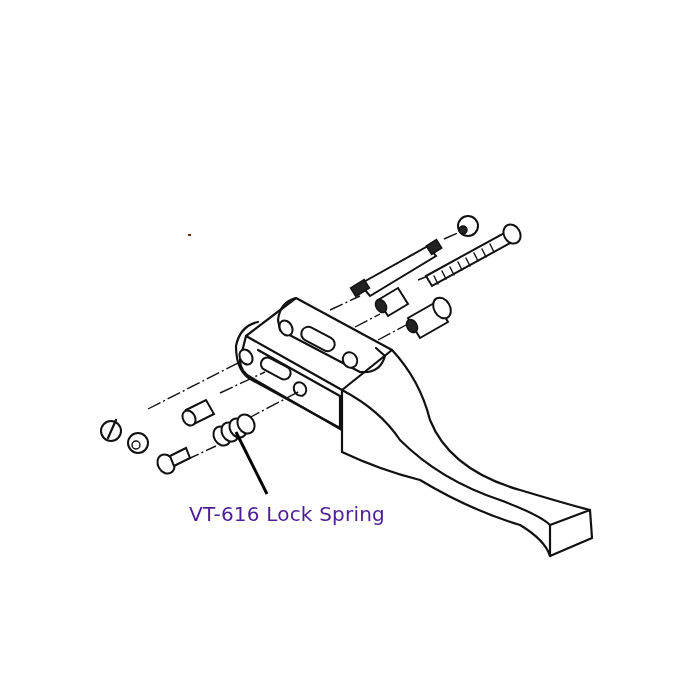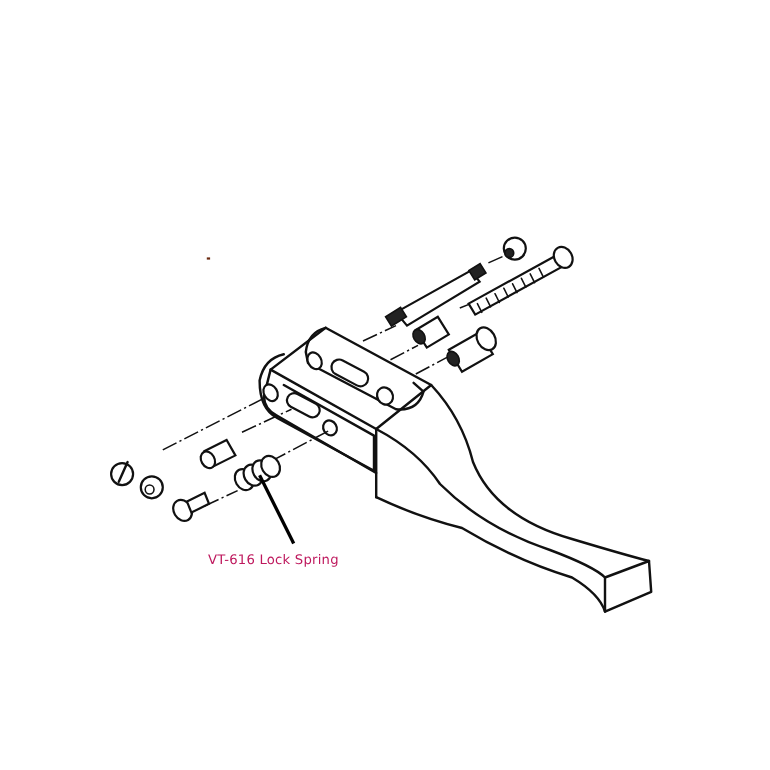--- a/index.html
+++ b/index.html
@@ -2,22 +2,22 @@
 <html><head>
   <meta charset="utf-8">
   <style>
     html, body { margin: 0; padding: 0; background: #ffffff; }
     body { width: 700px; height: 700px; position: relative; overflow: hidden; }
     #diagram { position: absolute; left: 0; top: 0; width: 700px; height: 700px; }
     .label {
       position: absolute;
       left: 189px; top: 502px;
       font-family: "DejaVu Sans", sans-serif;
-      font-size: 12px;
-      color: #be185d;
+      font-size: 20px;
+      color: #4c1d95;
       letter-spacing: 0.2px;
       white-space: nowrap;
     }
     svg .ln { fill: none; stroke: #111; stroke-width: 2.2; stroke-linecap: round; stroke-linejoin: round; }
     svg .thin { fill: none; stroke: #111; stroke-width: 1.4; stroke-linecap: round; }
     svg .dash { fill: none; stroke: #111; stroke-width: 1.4; stroke-dasharray: 14 3 2 3; }
     svg .part { fill: #fff; stroke: #111; stroke-width: 2; }
     svg .dark { fill: #222; stroke: #111; stroke-width: 1.5; }
   </style>
 </head>

